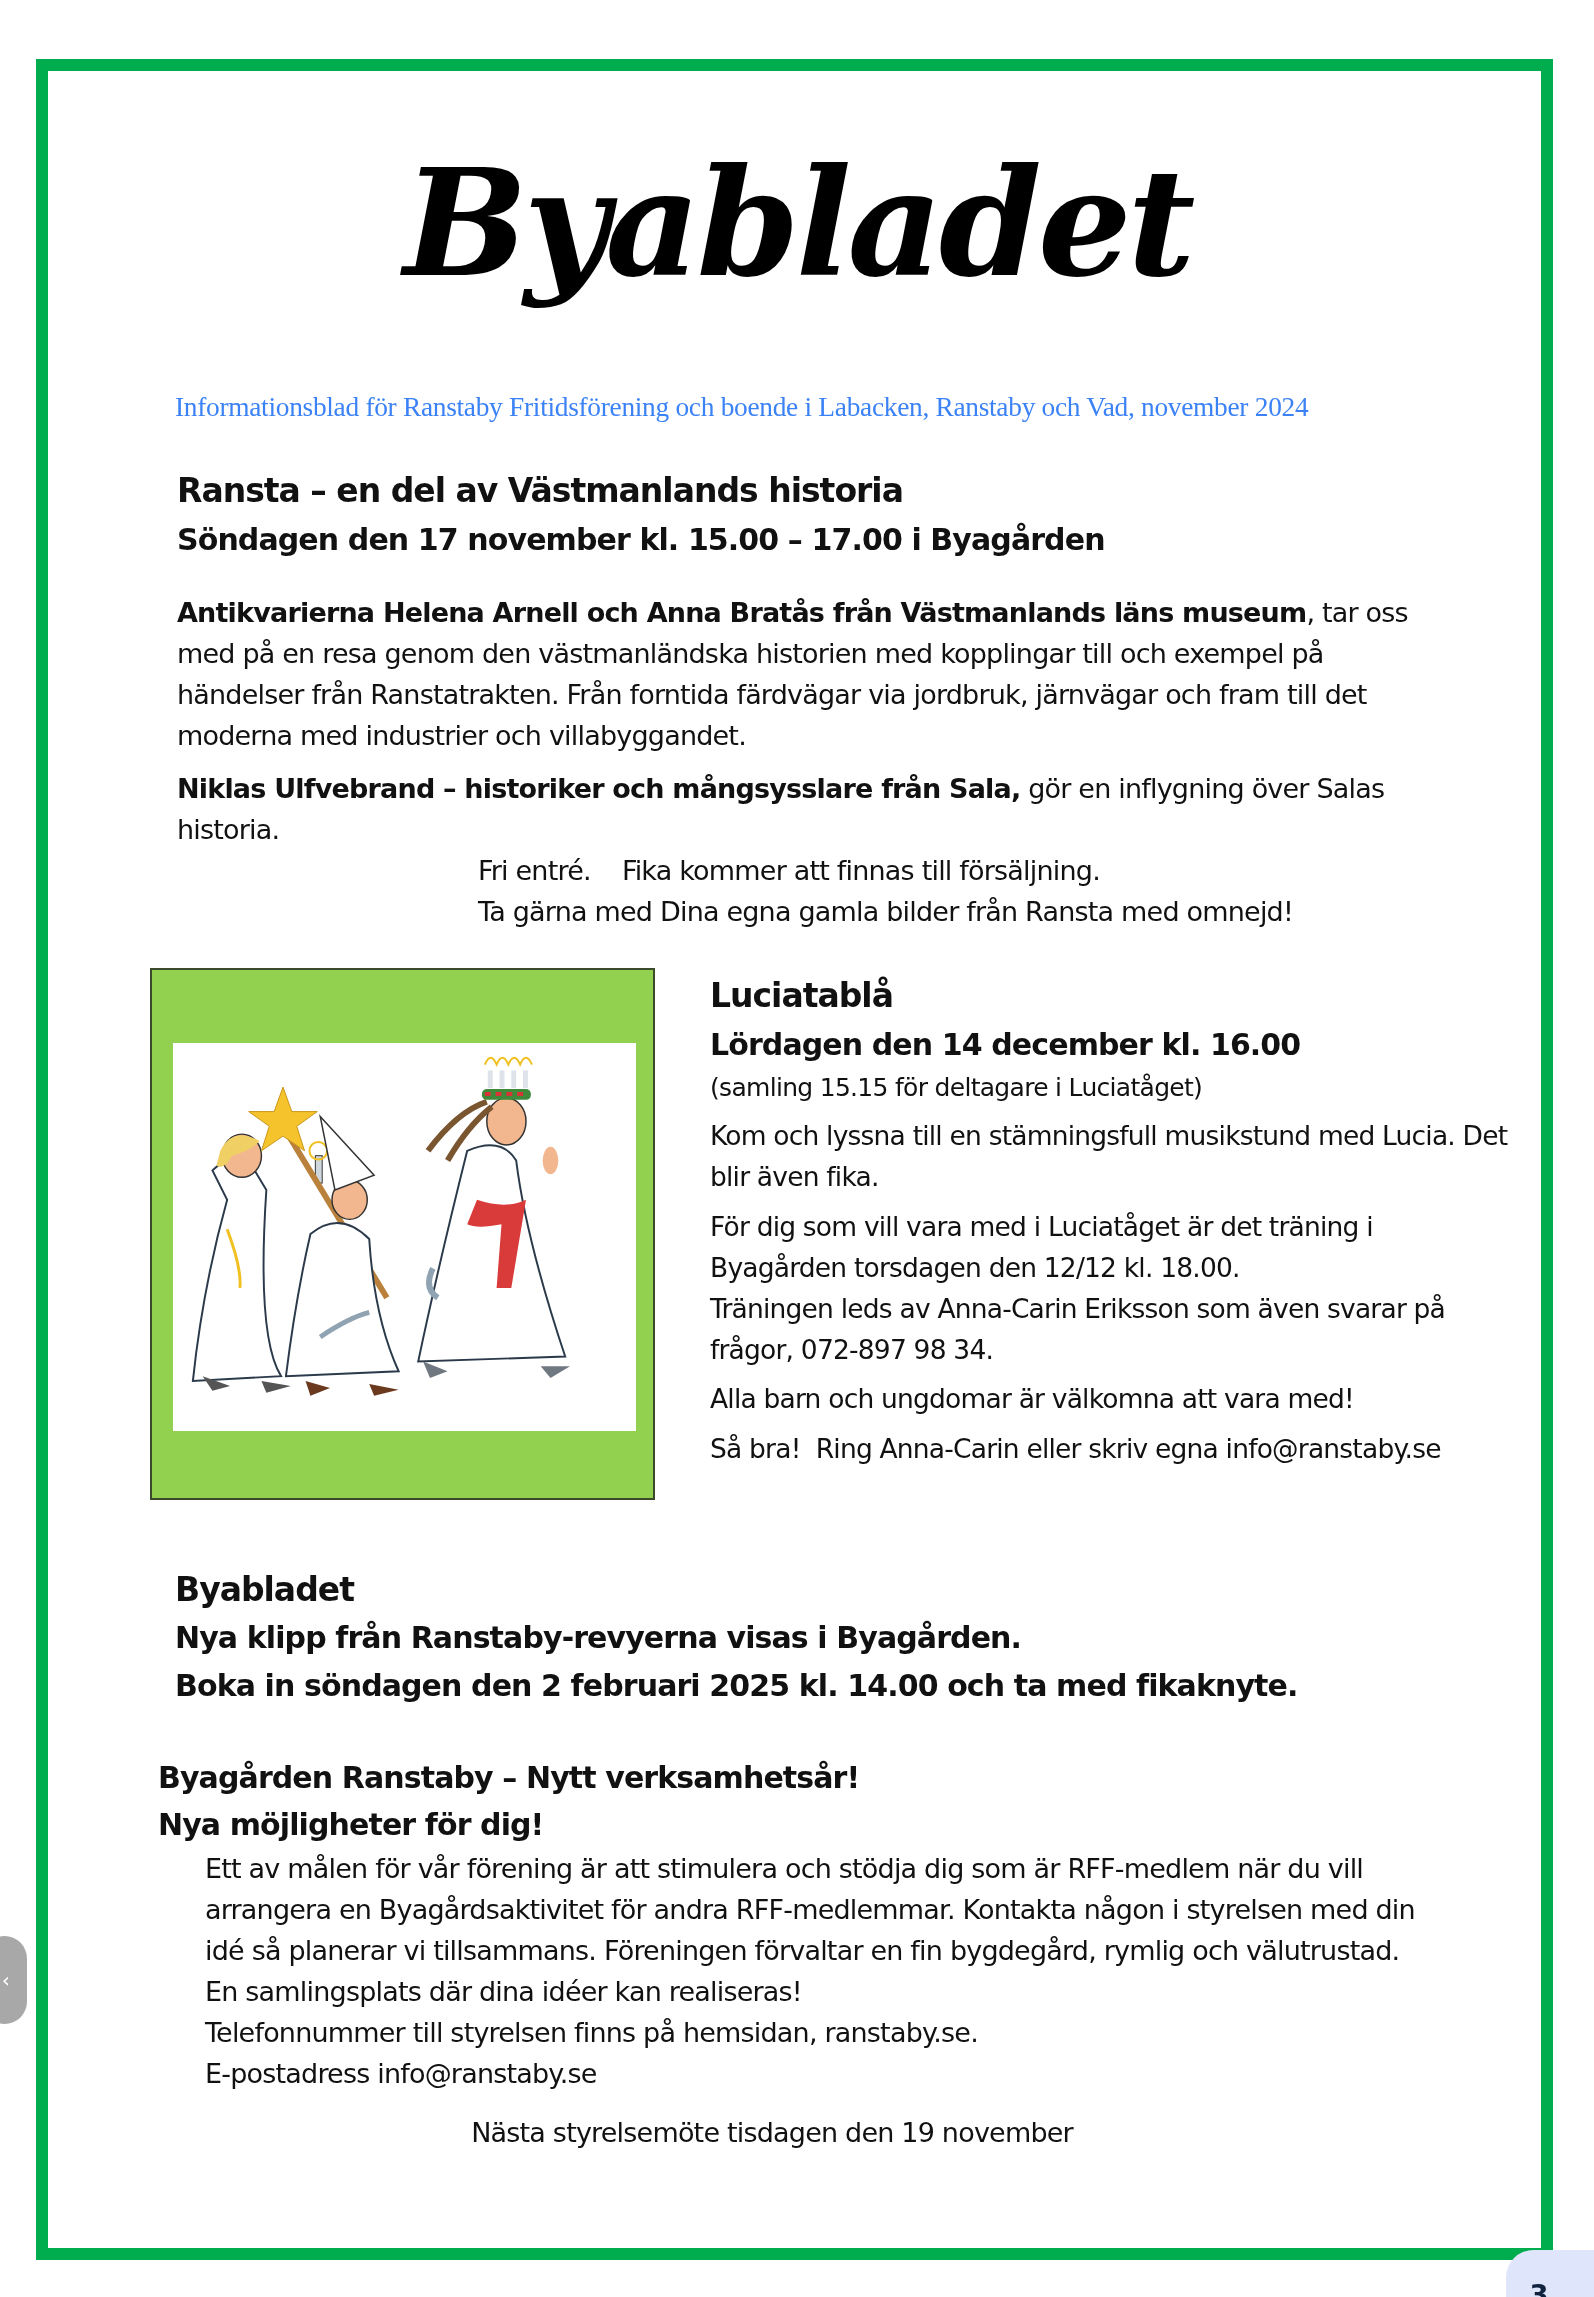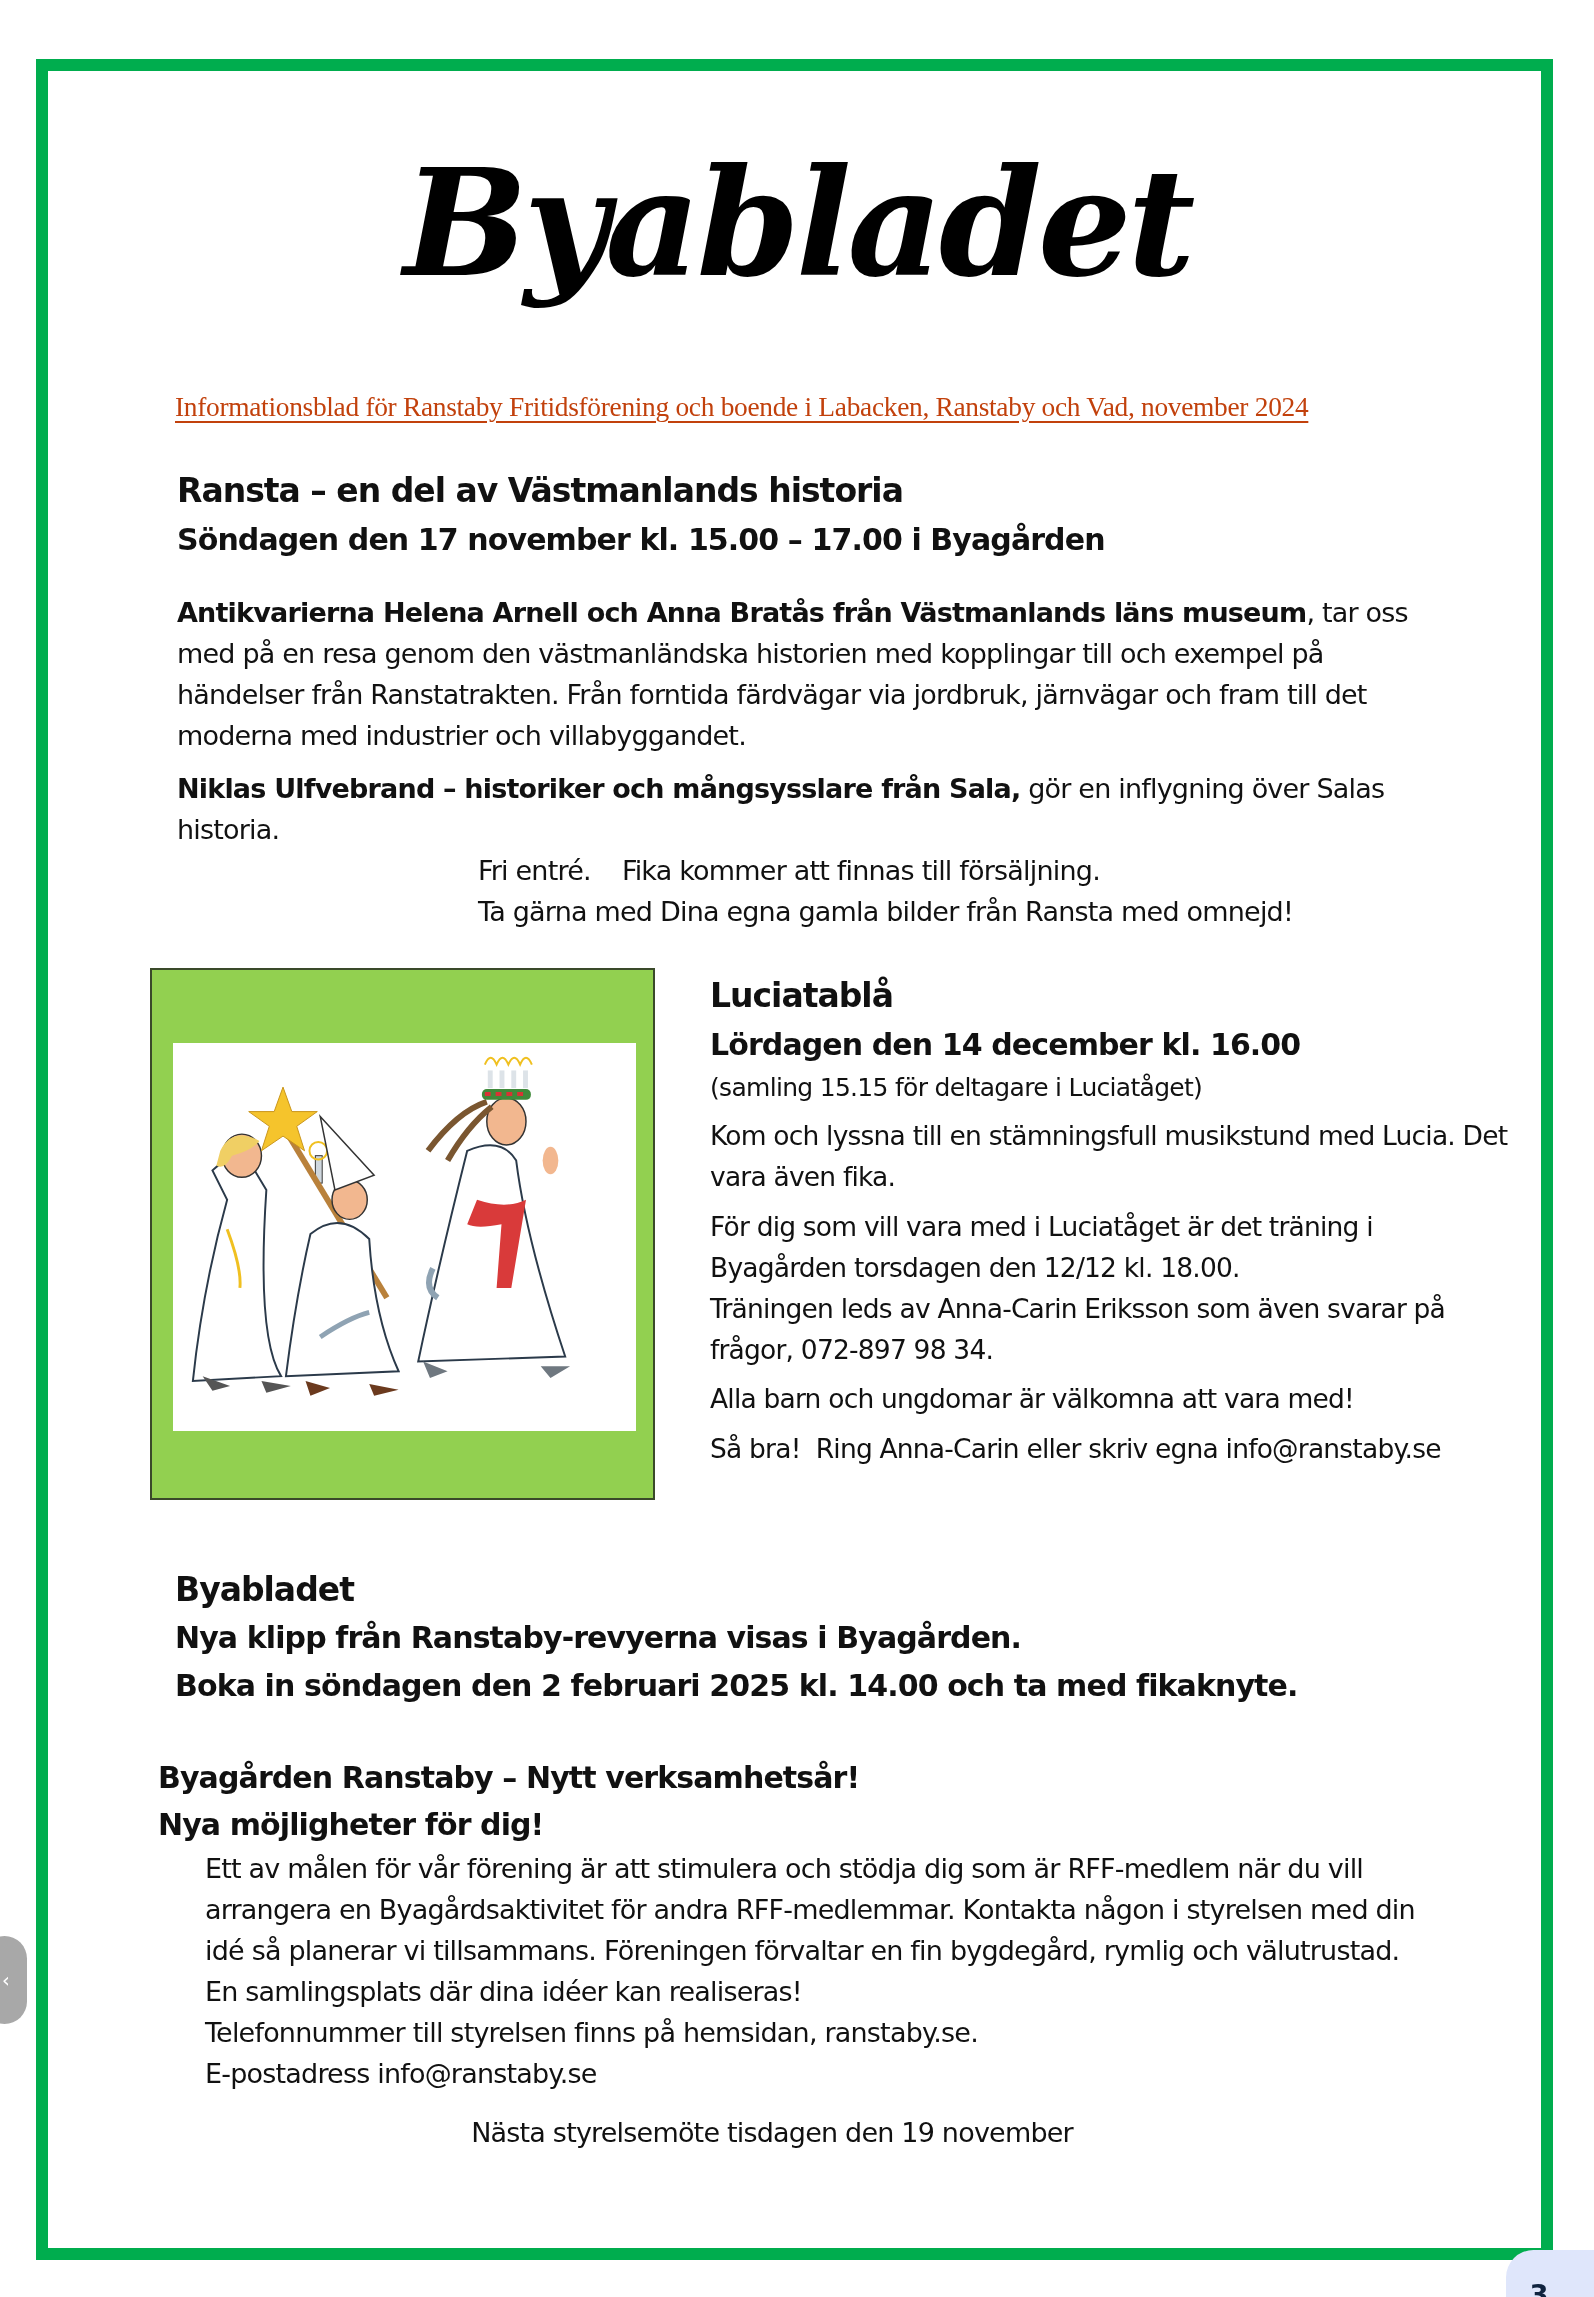--- a/index.html
+++ b/index.html
@@ -10,22 +10,22 @@
     box-sizing: border-box; border: 12.7px solid #00ad4e;
   }
 
   .masthead {
     position: absolute; left: 0; top: 147px; width: 1595px; text-align: center;
   }
   .masthead svg { display: block; margin: 0 auto; }
 
   .subtitle {
     position: absolute; left: 175px; top: 392px; width: 1245px;
-    font-family: "Liberation Serif", serif; font-size: 27.4px; color: #c2410c;
-    text-decoration: underline; text-underline-offset: 4.9px; white-space: nowrap;
+    font-family: "Liberation Serif", serif; font-size: 27.4px; color: #3b82f6;
+    text-underline-offset: 4.9px; white-space: nowrap;
     letter-spacing: -0.3px;
   }
 
   .sec { position: absolute; font-family: "DejaVu Sans", sans-serif; }
   .h-big { font-weight: bold; font-size: 33px; letter-spacing: -1px; }
   .h-mid { font-weight: bold; font-size: 30px; letter-spacing: -0.9px; }
   .p { font-size: 27px; line-height: 41px; letter-spacing: -0.8px; }
   .p b { font-weight: bold; }
 
   .s1 { left: 177px; top: 466px; width: 1255px; }
@@ -132,21 +132,21 @@
       <path d="M255 325 L280 335 L262 342 Z M375 330 L405 330 L385 342 Z" fill="#6f7880"></path>
       <path d="M265 230 Q255 250 270 260" stroke="#8fa3b3" stroke-width="6" fill="none"></path>
     </svg>
   </div>
 </div>
 
 <div class="sec s2">
   <div class="h-big title">Luciatablå</div>
   <div class="h-mid date">Lördagen den 14 december kl. 16.00</div>
   <div class="small">(samling 15.15 för deltagare i Luciatåget)</div>
-  <div class="p gap">Kom och lyssna till en stämningsfull musikstund med Lucia. Det vara även fika.</div>
+  <div class="p gap">Kom och lyssna till en stämningsfull musikstund med Lucia. Det blir även fika.</div>
   <div class="p">För dig som vill vara med i Luciatåget är det träning i Byagården torsdagen den 12/12 kl. 18.00.</div>
   <div class="p gap">Träningen leds av Anna-Carin Eriksson som även svarar på frågor, 072-897 98 34.</div>
   <div class="p gap">Alla barn och ungdomar är välkomna att vara med!</div>
   <div class="p" style="white-space:pre">Så bra!  Ring Anna-Carin eller skriv egna info@ranstaby.se</div>
 </div>
 
 <div class="sec s3">
   <div class="h-big title">Byabladet</div>
   <div class="h-mid line">Nya klipp från Ranstaby-revyerna visas i Byagården.</div>
   <div class="h-mid line">Boka in söndagen den 2 februari 2025 kl. 14.00 och ta med fikaknyte.</div>

